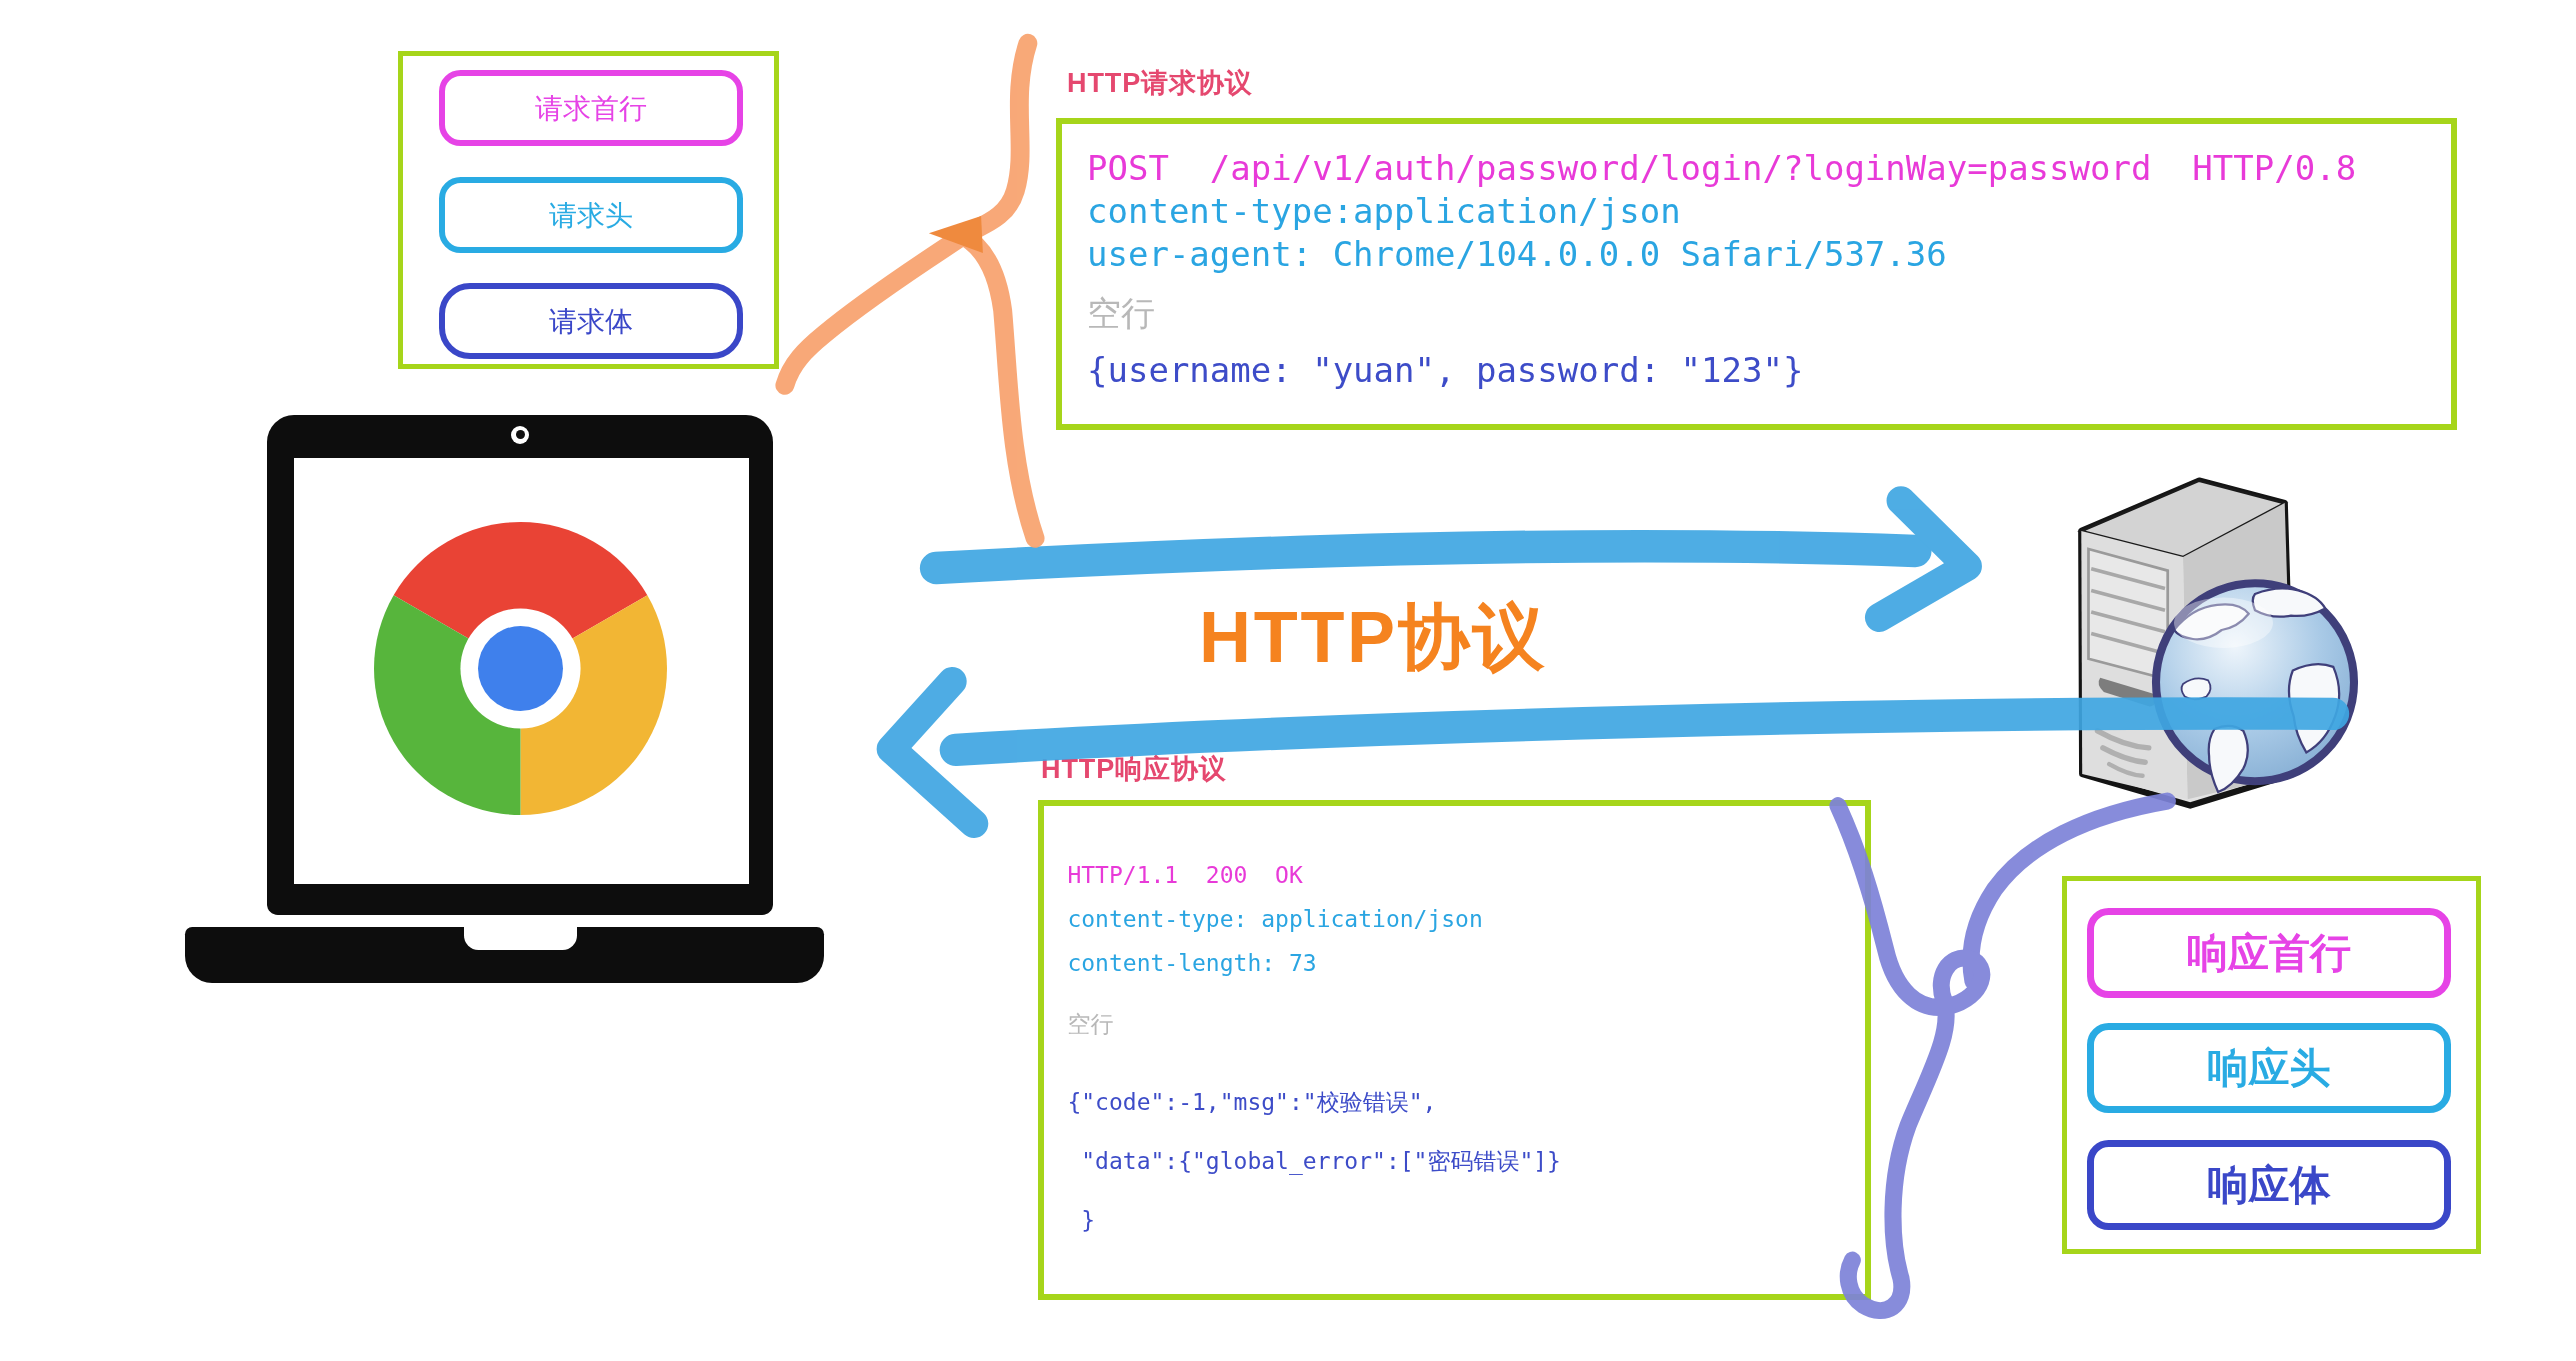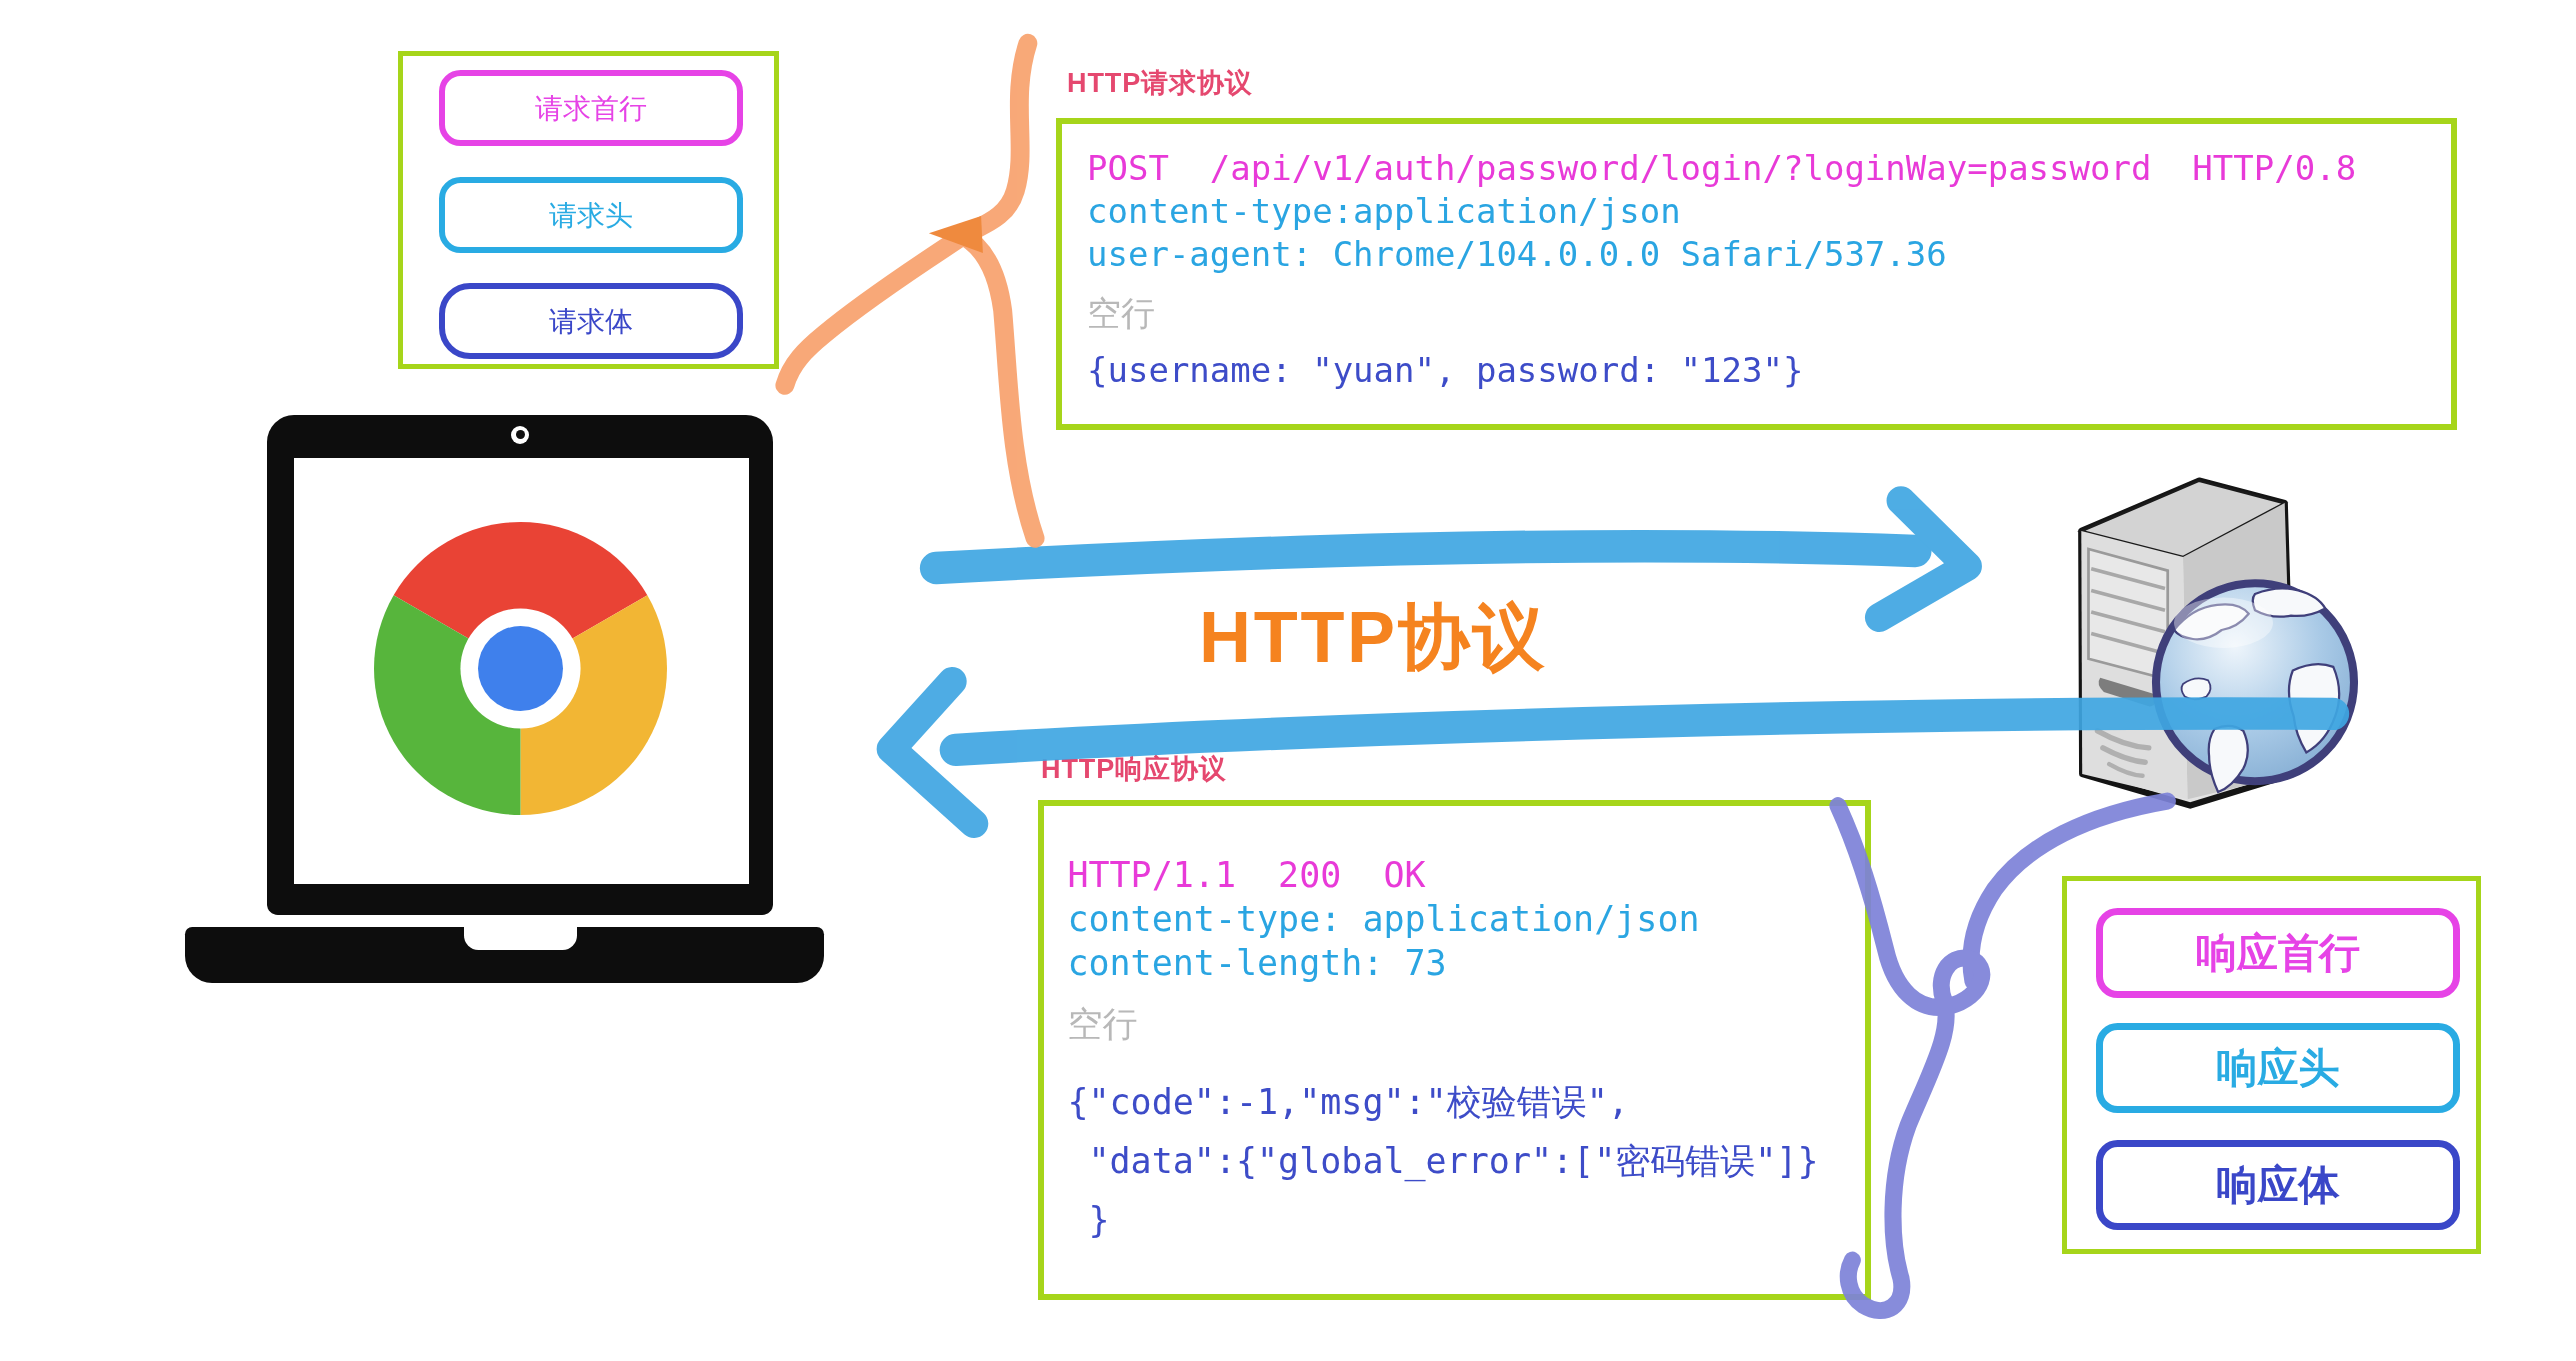--- a/index.html
+++ b/index.html
@@ -7,39 +7,39 @@
   #canvas {
     position:relative; width:2576px; height:1362px; overflow:hidden;
     background:#ffffff; font-family:"Liberation Sans", sans-serif;
   }
   
   .struct-panel { position:absolute; border:5.4px solid var(--green-border); background:#fff; }
   #req-struct { left:398px; top:51px; width:381px; height:318px; }
   #resp-struct { left:2062px; top:876px; width:419px; height:378px; }
   .struct-box { position:absolute; border-radius:21.6px; background:#fff; text-align:center; }
   #req-struct .struct-box { left:36px; width:304px; height:76px; border-width:6.3px; border-style:solid; font-family:"DejaVu Serif", serif; font-size:28px; line-height:65px; }
-  #resp-struct .struct-box { left:29px; width:364px; height:90px; border-width:7.2px; border-style:solid; font-family:"Liberation Sans", sans-serif; font-size:41px; font-weight:bold; line-height:77px; }
+  #resp-struct .struct-box { left:20px; width:364px; height:90px; border-width:7.2px; border-style:solid; font-family:"Liberation Sans", sans-serif; font-size:41px; font-weight:bold; line-height:77px; }
   .sb-1 { border-color:var(--magenta); color:var(--magenta); }
   .sb-2 { border-color:var(--cyan); color:var(--cyan); }
   .sb-3 { border-color:var(--royal-blue); color:var(--royal-blue); }
   #req-struct .sb-1 { top:14.4px; } #req-struct .sb-2 { top:121px; } #req-struct .sb-3 { top:227px;border-radius:31px; }
   #resp-struct .sb-1 { top:27px; } #resp-struct .sb-2 { top:142px; } #resp-struct .sb-3 { top:259px; }
 
   
   .proto-title { position:absolute; color:var(--title-pink); font-size:27px; font-weight:bold; letter-spacing:0.9px; }
   #req-title { left:1067px; top:65px; }
   #resp-title { left:1041px; top:751px; }
 
   
   .proto-panel { position:absolute; border:6.3px solid var(--green-border); background:#fff; font-family:"DejaVu Sans Mono", monospace; }
   #req-panel { left:1056px; top:118px; width:1401px; height:312px; padding:23.4px 0 0 25px; }
   #resp-panel { left:1038px; top:800px; width:833px; height:500px; padding:47px 0 0 23.4px; }
   .mline { white-space:pre; }
   #req-panel .mline { font-size:34px; line-height:43px; }
-  #resp-panel .mline { font-size:35px; line-height:44px; }
+  #resp-panel .mline { font-size:23px; line-height:44px; }
   .c-magenta { color:var(--mono-magenta); }
   .c-cyan { color:var(--mono-cyan); }
   .c-gray { color:var(--mono-gray); }
   .c-blue { color:var(--mono-blue); }
   #req-panel .blank-gap { margin-top:15.3px; }
   #req-panel .body-gap { margin-top:14.4px; }
   #resp-panel .blank-gap { margin-top:17px; }
   #resp-panel .body-line { line-height:59px; }
   #resp-panel .body-gap { margin-top:27px; }
 

